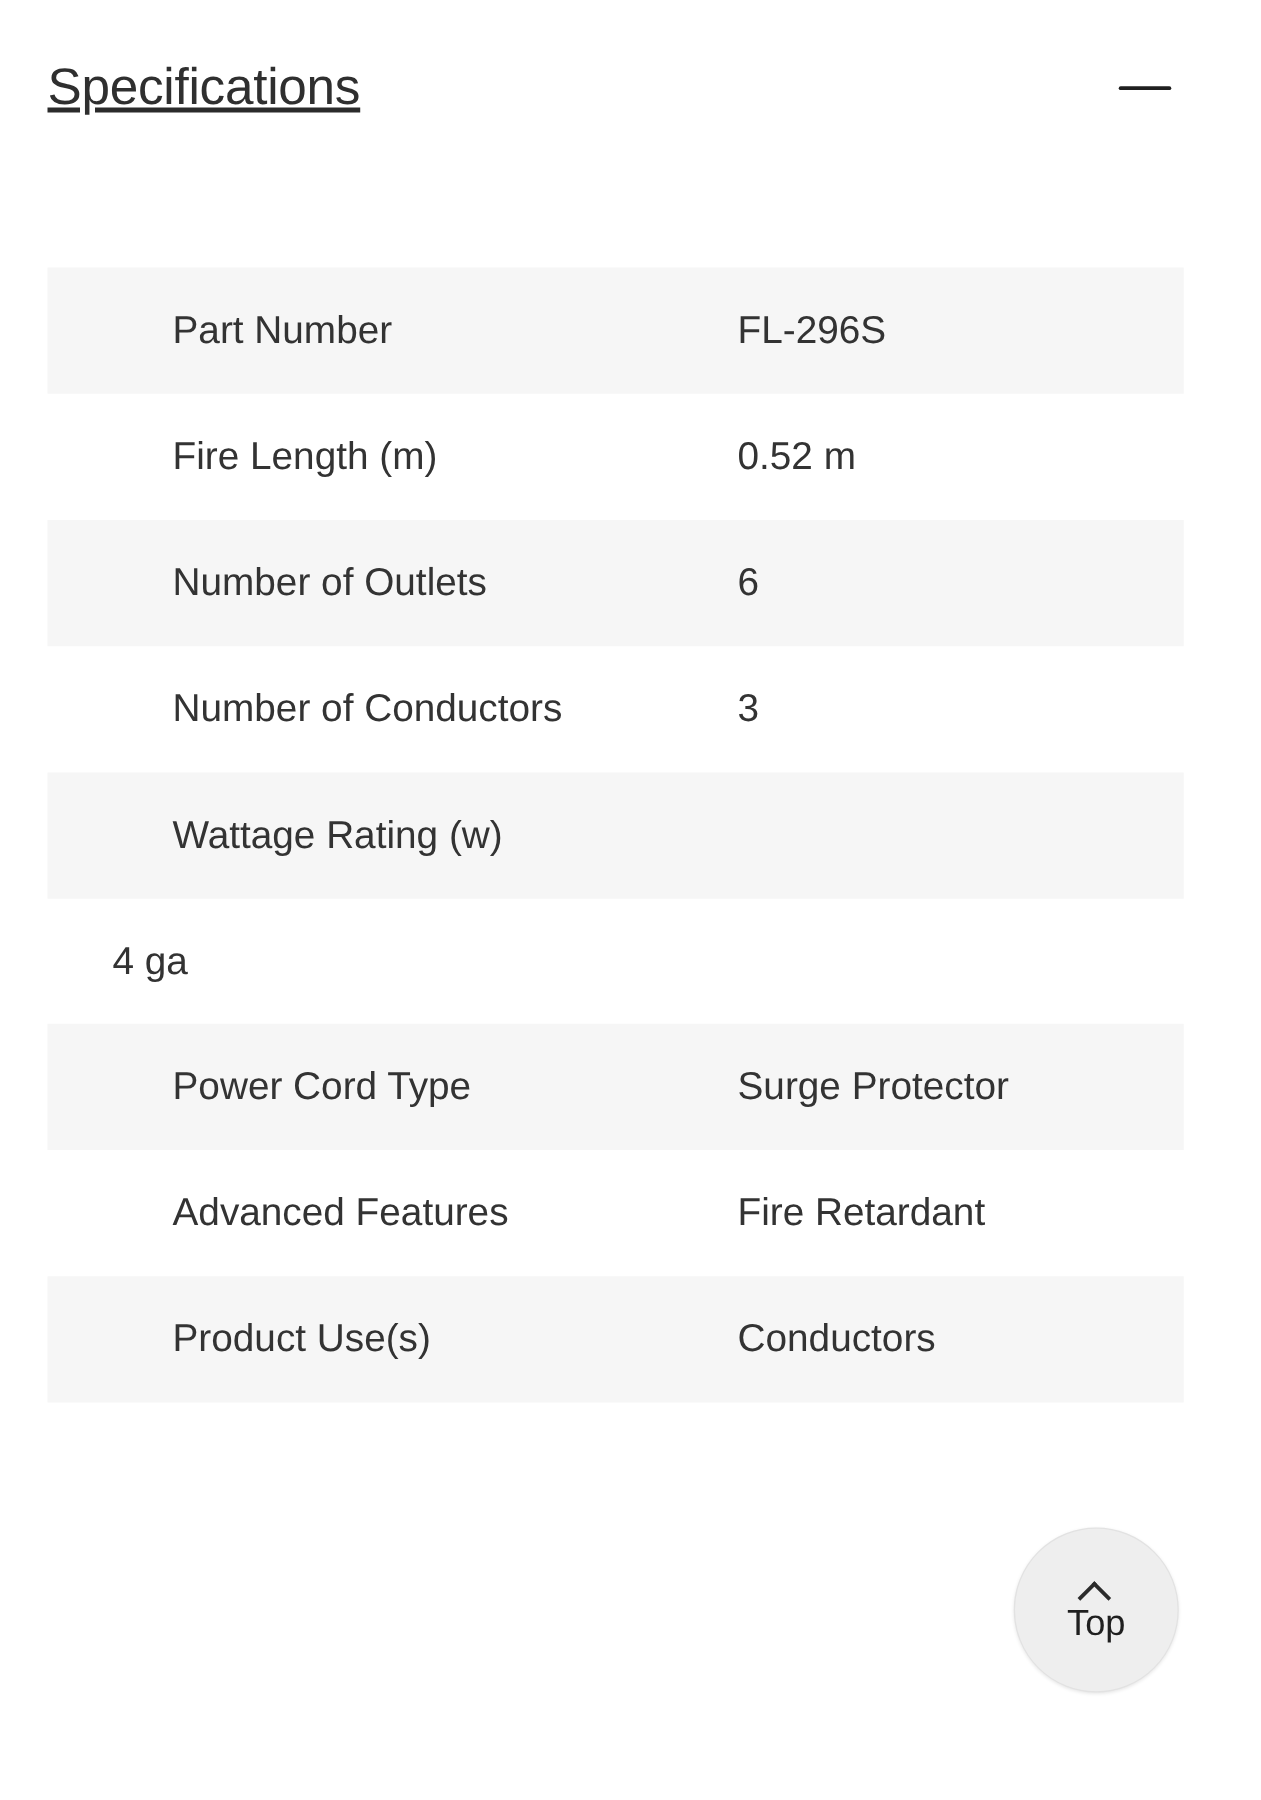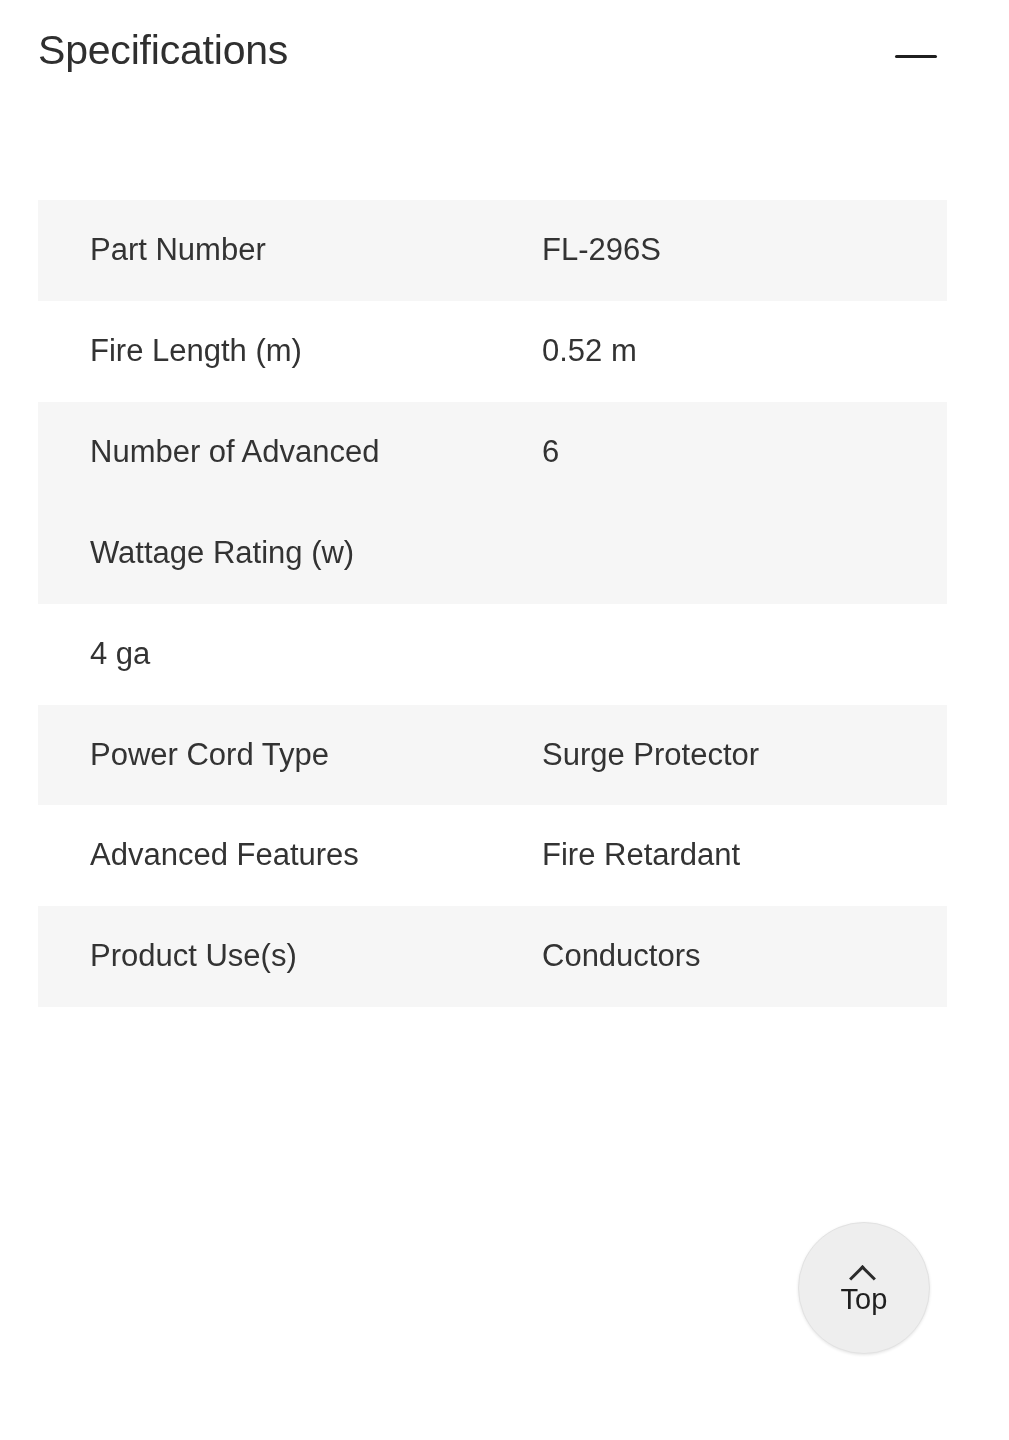--- a/index.html
+++ b/index.html
@@ -14,24 +14,25 @@
     overflow: hidden;
     font-family: "Liberation Sans", sans-serif;
     color: #2b2b2b;
     -webkit-font-smoothing: antialiased;
   }
 
   
   .section-header {
     position: relative;
     display: flex;
-    align-items: center;
+    align-items: flex-end;
     justify-content: space-between;
-    padding: 22px 70px 0 38px;
-    box-sizing: border-box;
+    padding: 36px 70px 0 38px;
+    box-sizing: border-box;
+    text-decoration: underline;
   }
   .section-title {
     font-size: 41px;
     font-weight: 400;
     color: #2f2f2f;
     letter-spacing: -0.2px;
     line-height: 1.2;
   }
   .collapse-btn {
     width: 46px;
@@ -71,33 +72,34 @@
   }
   .spec-label {
     width: 452px;
     flex: 0 0 452px;
     font-size: 31px;
     line-height: 1.32;
     color: #333333;
     font-weight: 400;
     padding-right: 18px;
     box-sizing: border-box;
+    margin-left: 48px;
   }
   .spec-value {
     flex: 1 1 auto;
     font-size: 31px;
     line-height: 1.32;
     color: #333333;
     font-weight: 400;
   }
 
   
   .back-to-top {
     position: absolute;
-    right: 79px;
+    right: 66px;
     top: 1222px;
     width: 132px;
     height: 132px;
     border-radius: 50%;
     background: #eeeeee;
     border: 1px solid #e2e2e2;
     display: flex;
     flex-direction: column;
     align-items: center;
     justify-content: center;
@@ -154,24 +156,28 @@
     <div class="spec-label">Part Number</div>
     <div class="spec-value">FL-296S</div>
   </div>
 
   <div class="spec-row">
     <div class="spec-label">Fire Length (m)</div>
     <div class="spec-value">0.52 m</div>
   </div>
 
   <div class="spec-row striped">
-    <div class="spec-label">Number of Advanced</div>
+    <div class="spec-label">Number of Outlets</div>
     <div class="spec-value">6</div>
   </div>
 
+  <div class="spec-row">
+    <div class="spec-label">Number of Conductors</div>
+    <div class="spec-value">3</div>
+  </div>
 
   <div class="spec-row striped">
     <div class="spec-label">Wattage Rating (w)</div>
   </div>
 
   <div class="spec-row">
     <div class="spec-value">4 ga</div>
   </div>
 
   <div class="spec-row striped">

